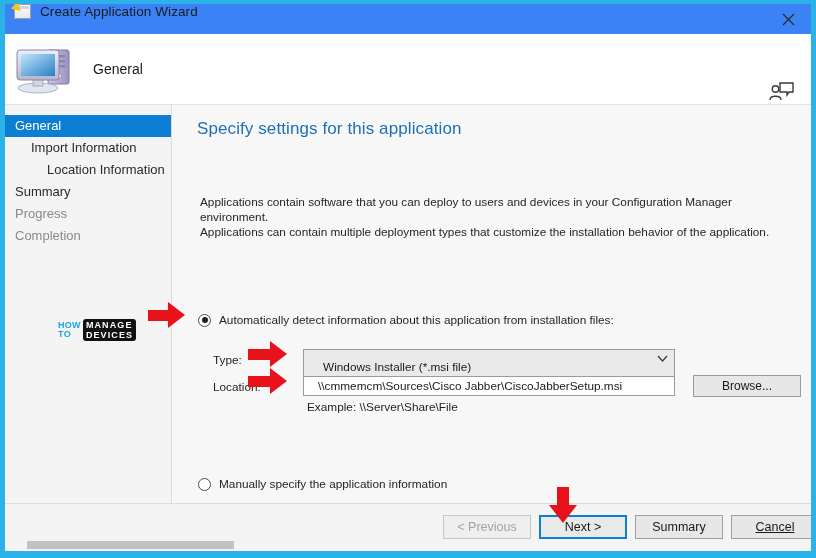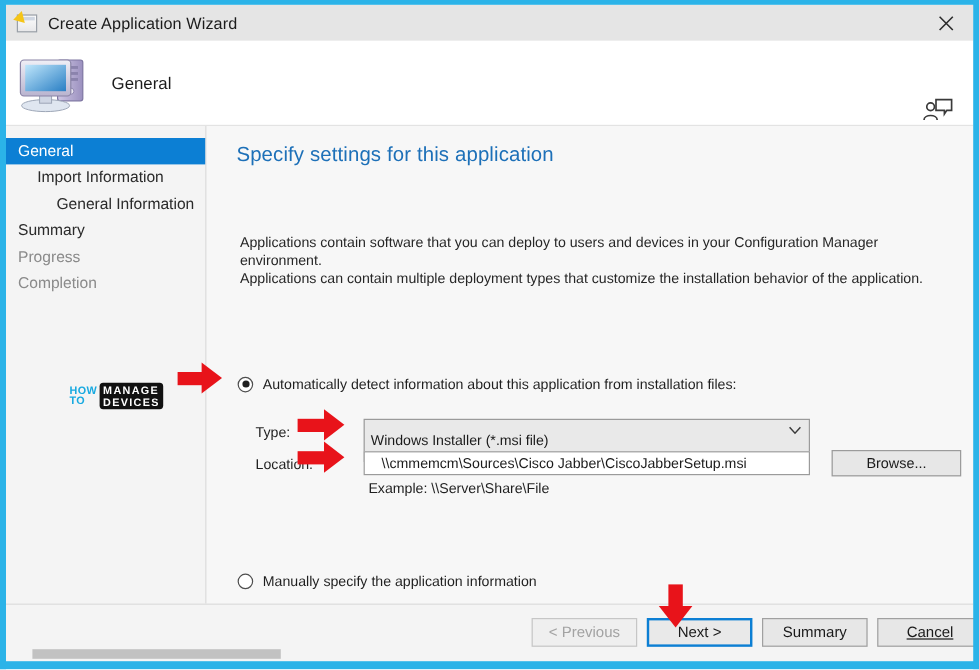--- a/index.html
+++ b/index.html
@@ -32,23 +32,23 @@
     left: 5px; top: 4px;
     width: 806px; height: 547px;
     background: #ffffff;
     box-sizing: border-box;
   }
 
   
   .titlebar {
     position: relative;
     height: 30px;
-    background: #e5e5e5;
-    display: flex;
-    align-items: center;
+    background: #3b82f6;
+    display: flex;
+    align-items: flex-start;
   }
   .win-icon {
     position: relative;
     width: 17px; height: 15px;
     margin-left: 9px;
     background: linear-gradient(#fdfdfd,#e8e8ea);
     border: 1px solid #9aa0a8;
     box-sizing: border-box;
   }
   .win-icon:before {
@@ -199,21 +199,21 @@
   .combo {
     position: absolute;
     height: 36px;
     background: #e9e9e9;
     border: 1px solid #9b9b9b;
     box-sizing: border-box;
     display: flex;
     align-items: center;
     font-size: 11.8px;
     color: #1a1a1a;
-    padding-left: 5px;
+    padding-left: 19px;
   }
   .combo .chev {
     position: absolute;
     right: 6px; top: 5px;
   }
   .textbox {
     position: absolute;
     height: 20px;
     background: #ffffff;
     border: 1px solid #9b9b9b;
@@ -387,21 +387,21 @@
           <path d="M1 22 c0 -5 11 -5 11 0" fill="none" stroke="#3a3a3a" stroke-width="1.4"></path>
         </svg>
       </div>
     </div>
 
     <div class="body-area">
 
       <div class="sidebar">
         <div class="nav-item selected">General</div>
         <div class="nav-item indent1">Import Information</div>
-        <div class="nav-item indent2">General Information</div>
+        <div class="nav-item indent2">Location Information</div>
         <div class="nav-item">Summary</div>
         <div class="nav-item dim">Progress</div>
         <div class="nav-item dim">Completion</div>
       </div>
 
       <div class="content">
 
         <div class="page-heading">Specify settings for this application</div>
 
         <div class="desc">

